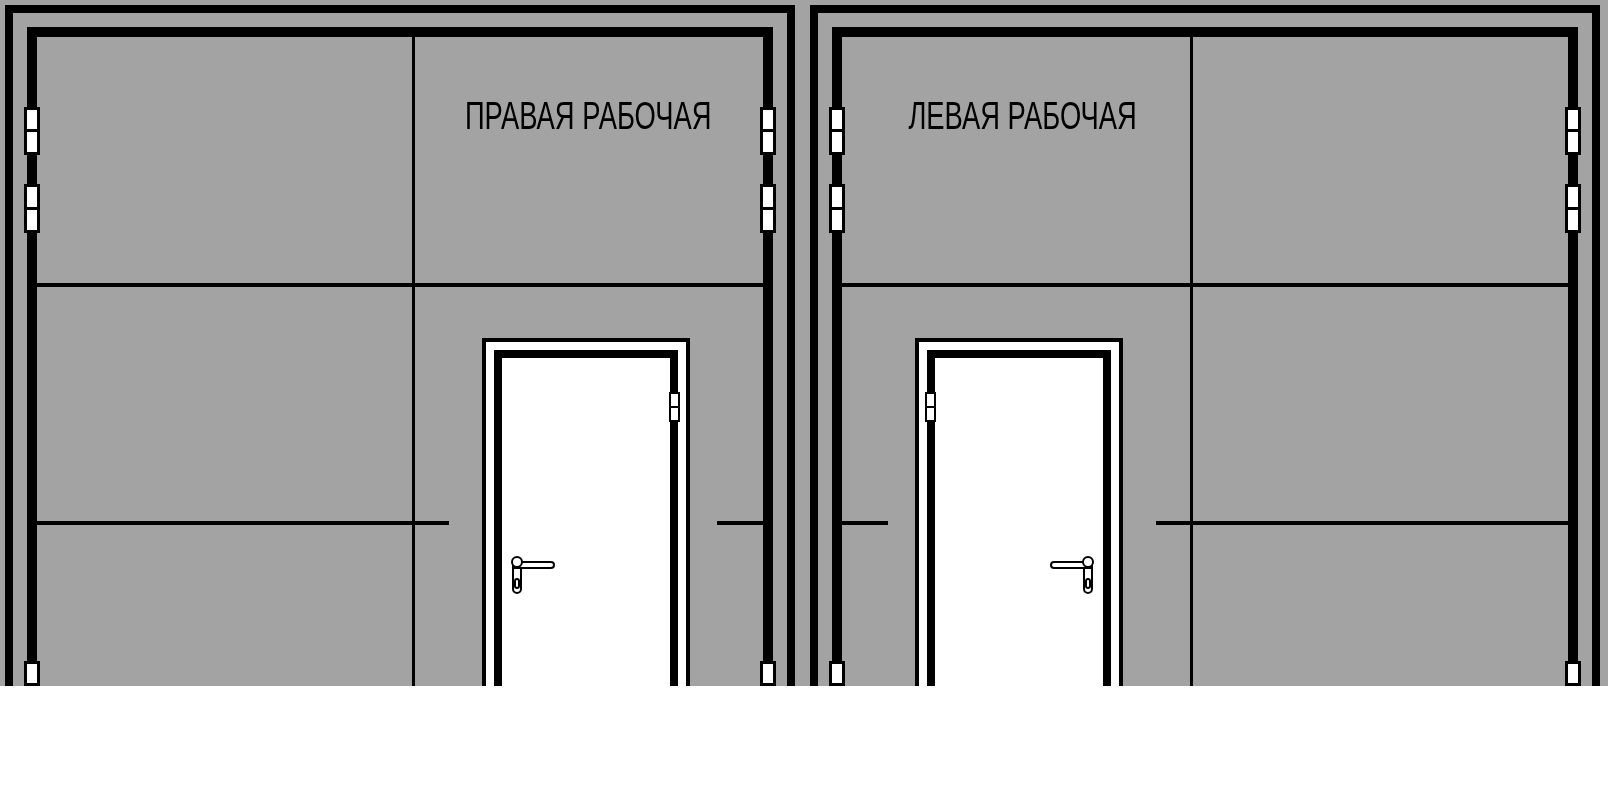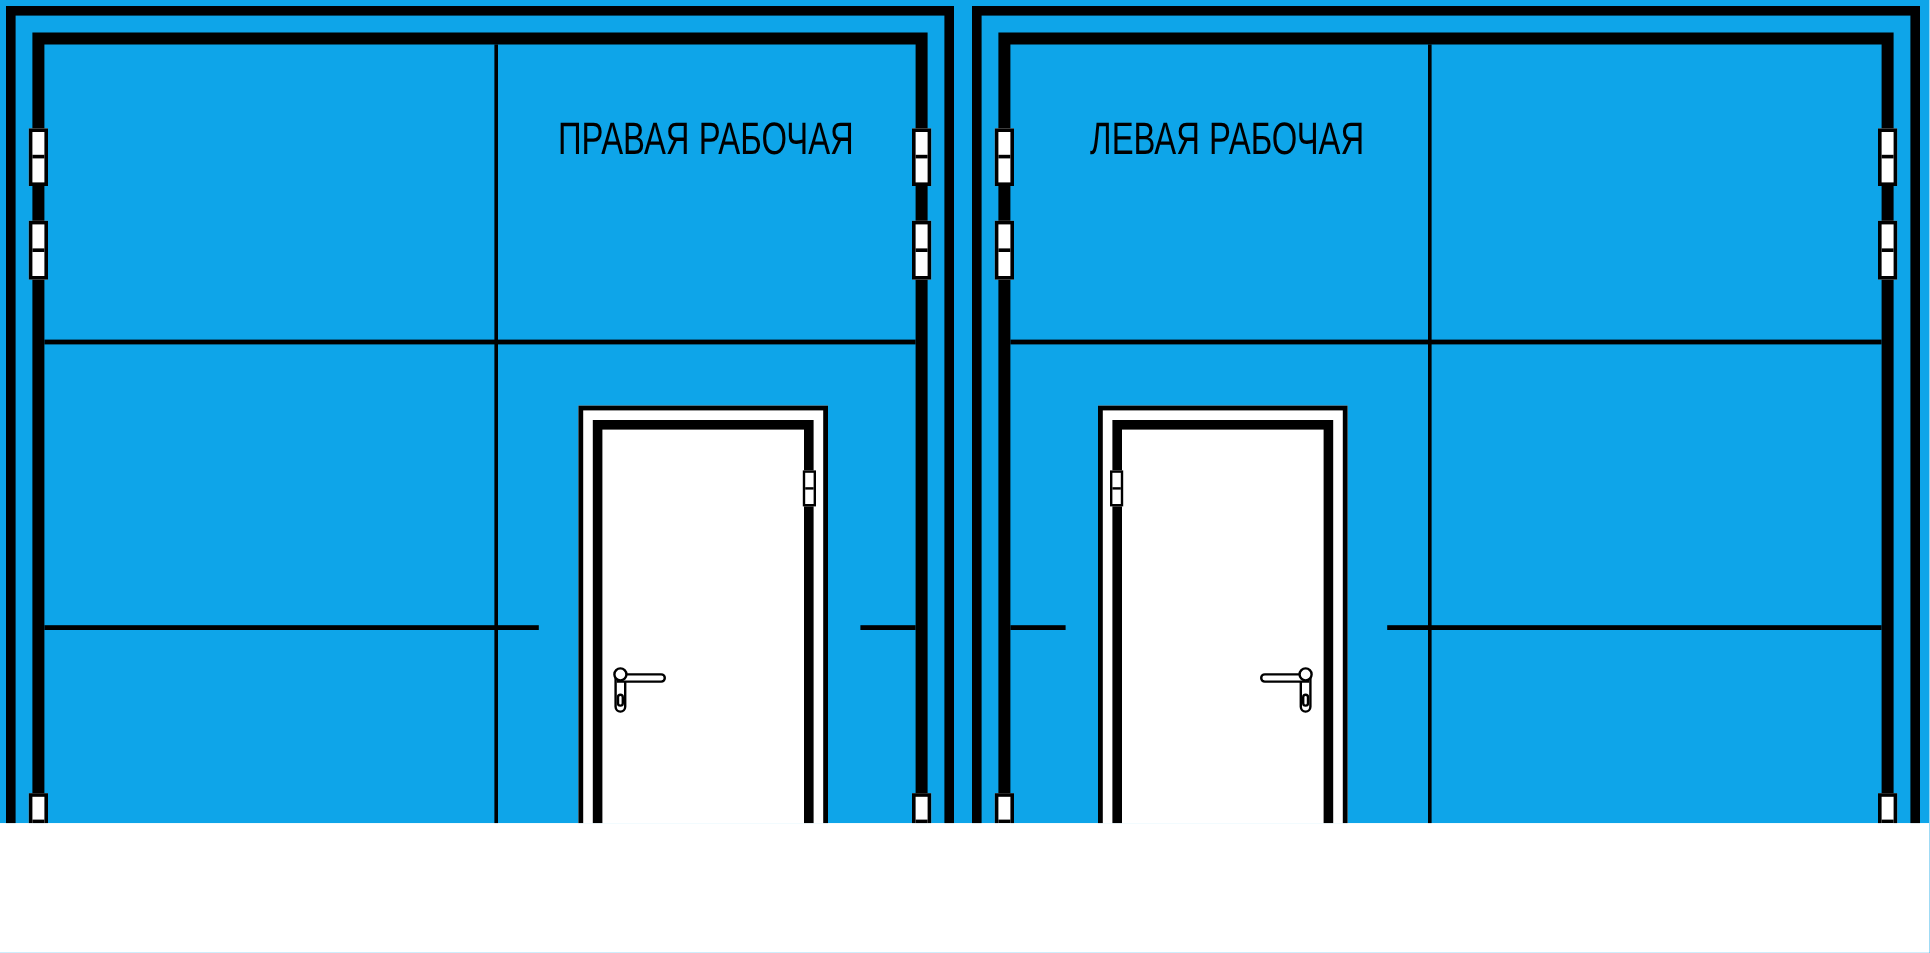--- a/index.html
+++ b/index.html
@@ -4,21 +4,21 @@
 <style>
   html, body {
     margin: 0;
     padding: 0;
     background: #ffffff;
   }
   .stage {
     position: relative;
     width: 1608px;
     height: 686px;
-    background: #0ea5e9;
+    background: #a3a3a3;
     overflow: hidden;
     font-family: "Liberation Sans", sans-serif;
   }
 
   .panel {
     position: absolute;
     top: 5px;
     width: 790px;
     height: 785px;
   }

